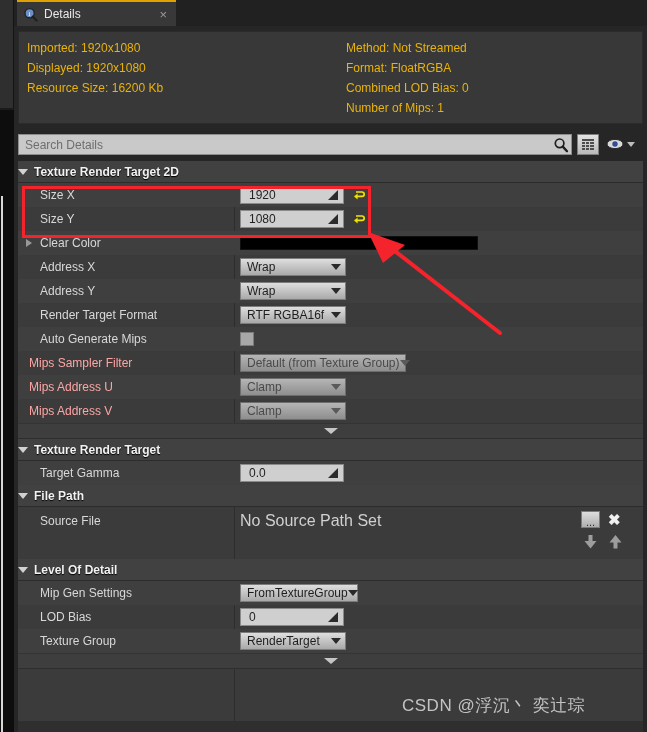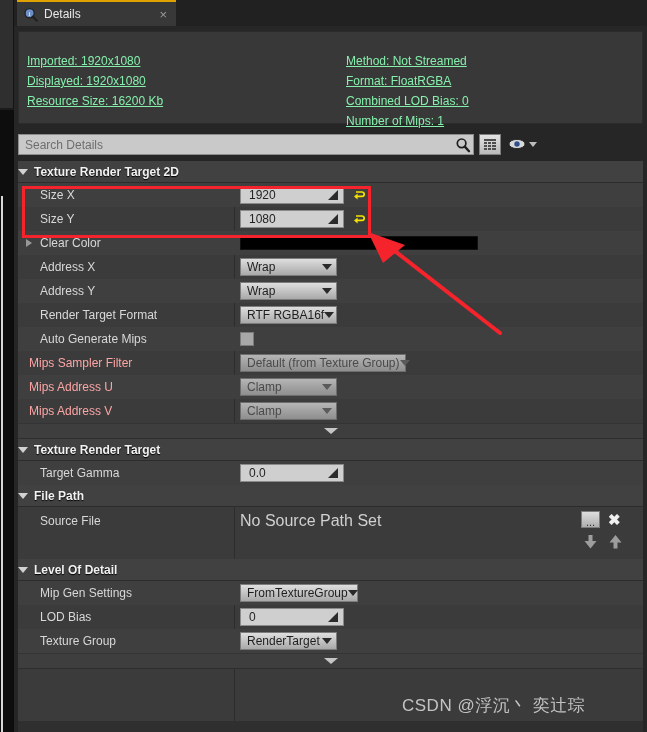--- a/index.html
+++ b/index.html
@@ -73,38 +73,37 @@
   }
 
   
   .infopanel {
     position: absolute; left: 18px; top: 31px;
     width: 625px; height: 93px;
     background: #383838;
     border: 1px solid #2b2b2b;
   }
   .infocol {
-    position: absolute; top: 19px;
-    font-size: 12px; color: #86efac;
+    position: absolute; top: 6px;
+    font-size: 12px; color: #eab308;
     line-height: 20px;
-    text-decoration: underline;
   }
   .infocol.left  { left: 8px;  }
   .infocol.right { left: 317px; margin-left: 10px; }
   .infoline { white-space: nowrap; }
 
   
   .searchrow {
     position: absolute; left: 18px; top: 133px;
     width: 625px; height: 23px;
     display: flex; align-items: center;
   }
   .searchbox {
     position: relative;
-    width: 456px; height: 21px;
+    width: 554px; height: 21px;
     background: #c9c9c9;
     border: 1px solid #8c8c8c;
     display: flex; align-items: center;
     padding: 0 2px 0 6px;
   }
   .searchbox input {
     flex: 1 1 auto;
     border: 0; outline: none;
     background: transparent;
     font-family: "Liberation Sans", sans-serif;
@@ -225,21 +224,21 @@
   .combo {
     height: 18px;
     background: linear-gradient(#dedede,#a9a9a9);
     border: 1px solid #7c7c7c;
     display: inline-flex; align-items: center;
     padding: 0 4px 0 6px;
     font-size: 12px;
     color: #1e1e1e;
     white-space: nowrap;
   }
-  .combo.w104 { width: 97px; }
+  .combo.w104 { width: 106px; }
   .combo.w118 { width: 118px; }
   .combo.w166 { width: 166px; }
   .combo .arr {
     margin-left: auto;
     width: 0; height: 0;
     border-left: 5px solid transparent;
     border-right: 5px solid transparent;
     border-top: 6px solid #2a2a2a;
   }
   .row.dim .combo {

